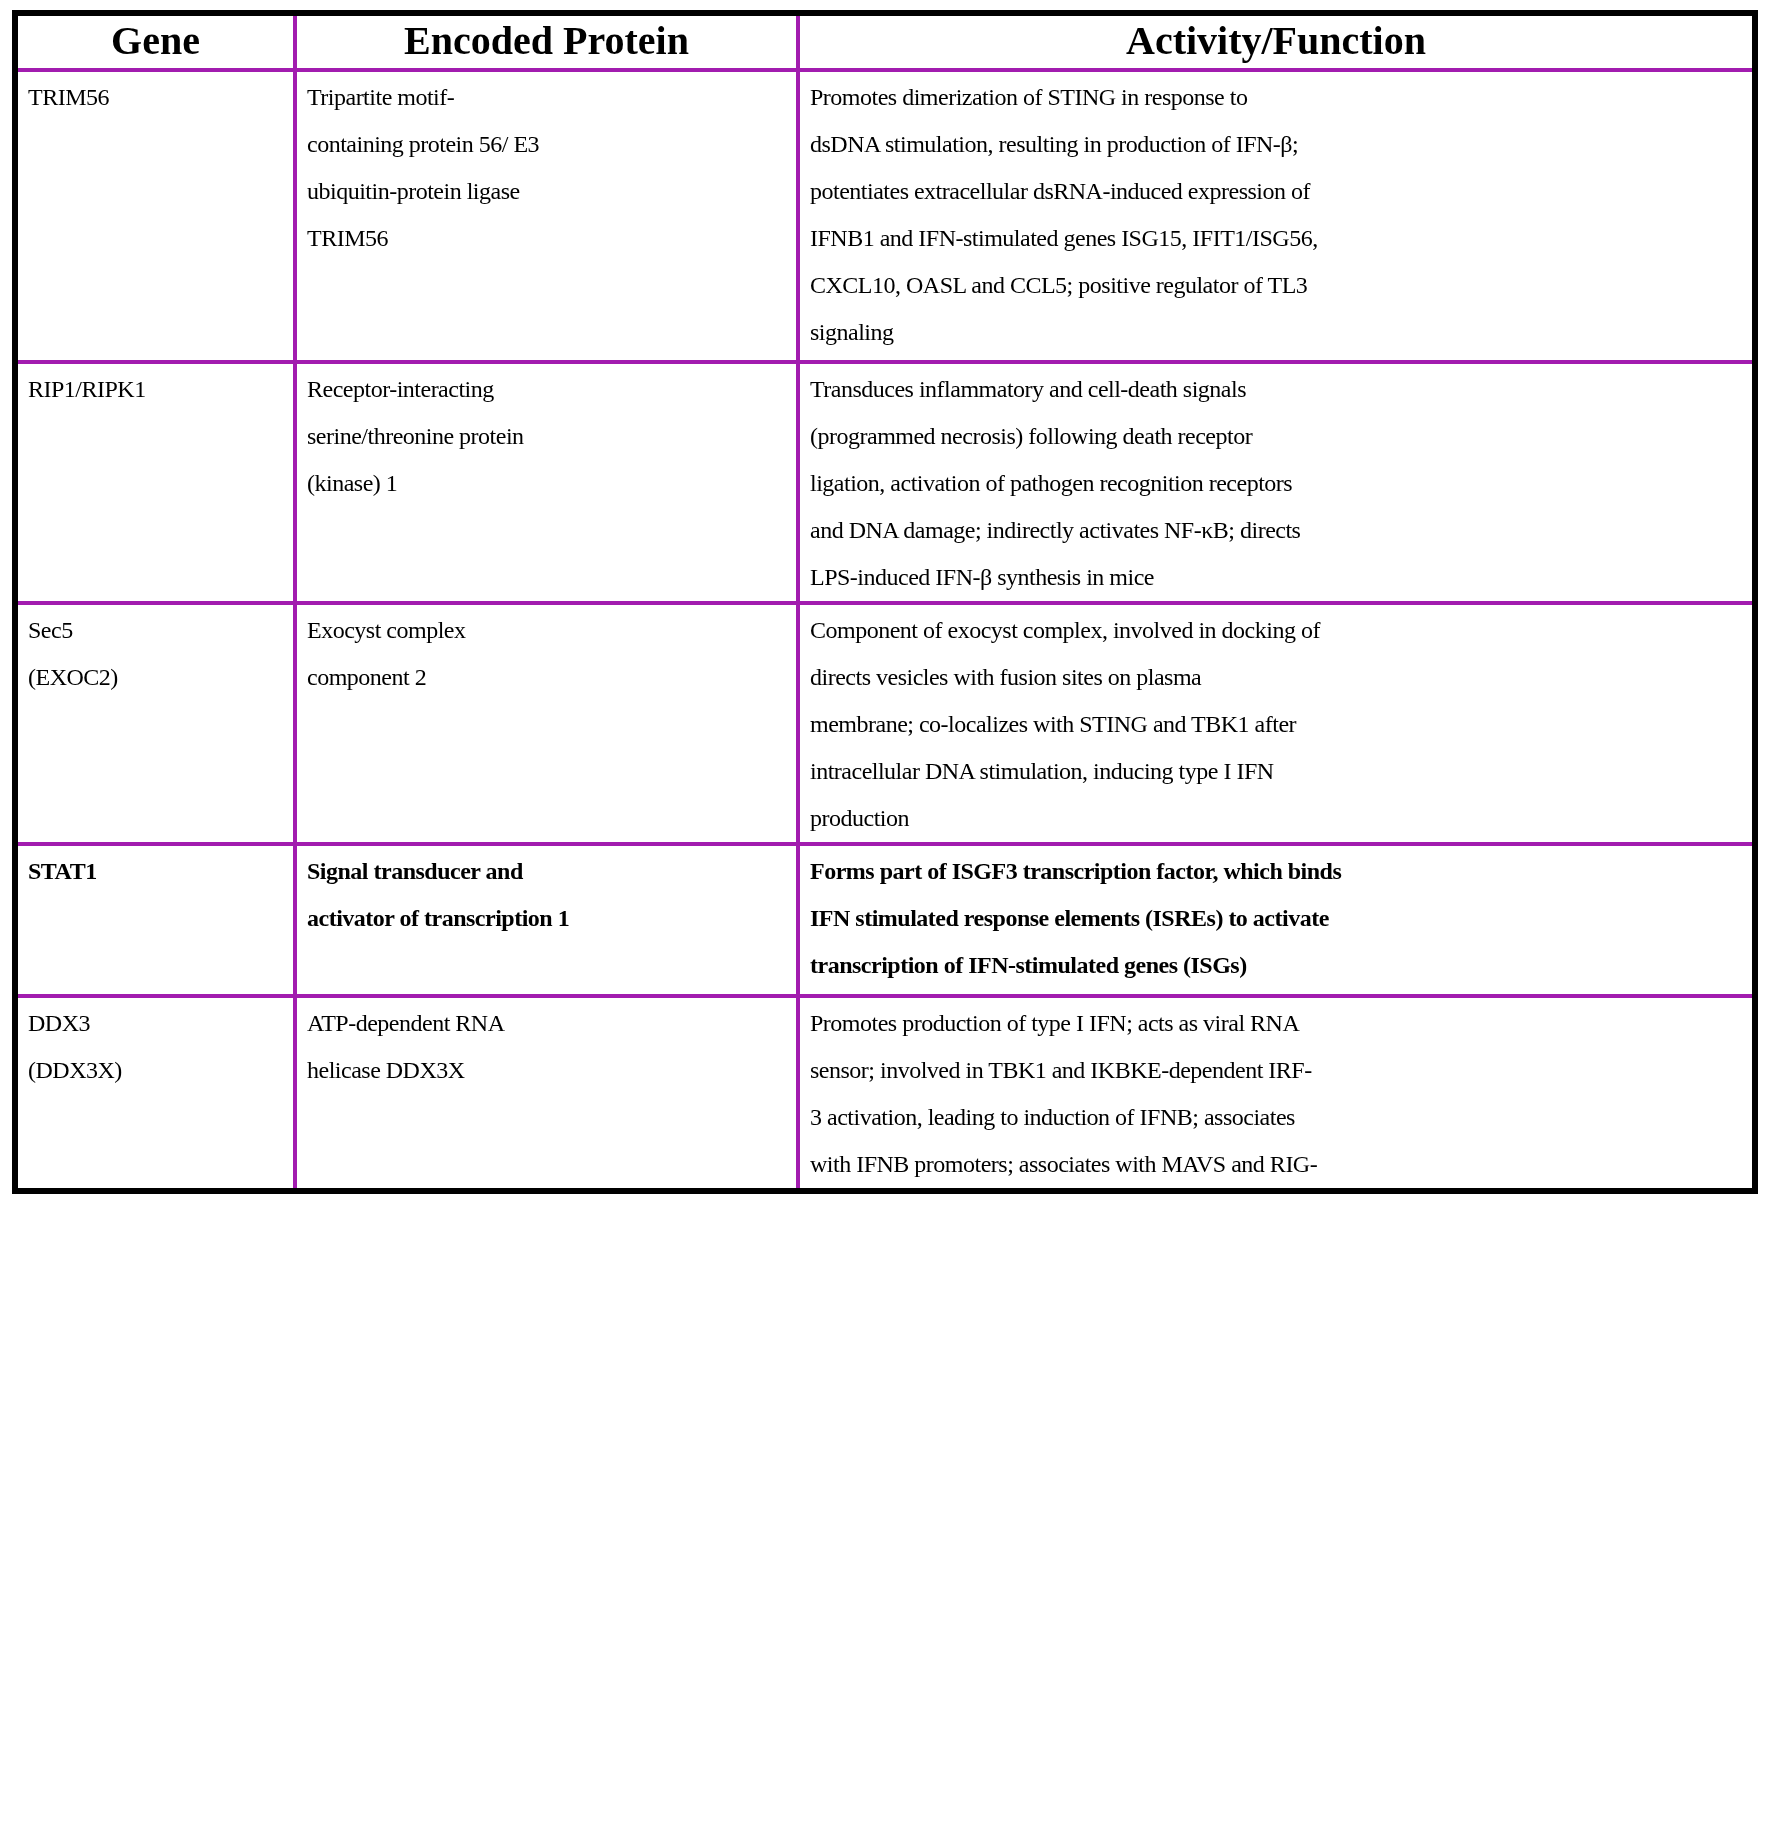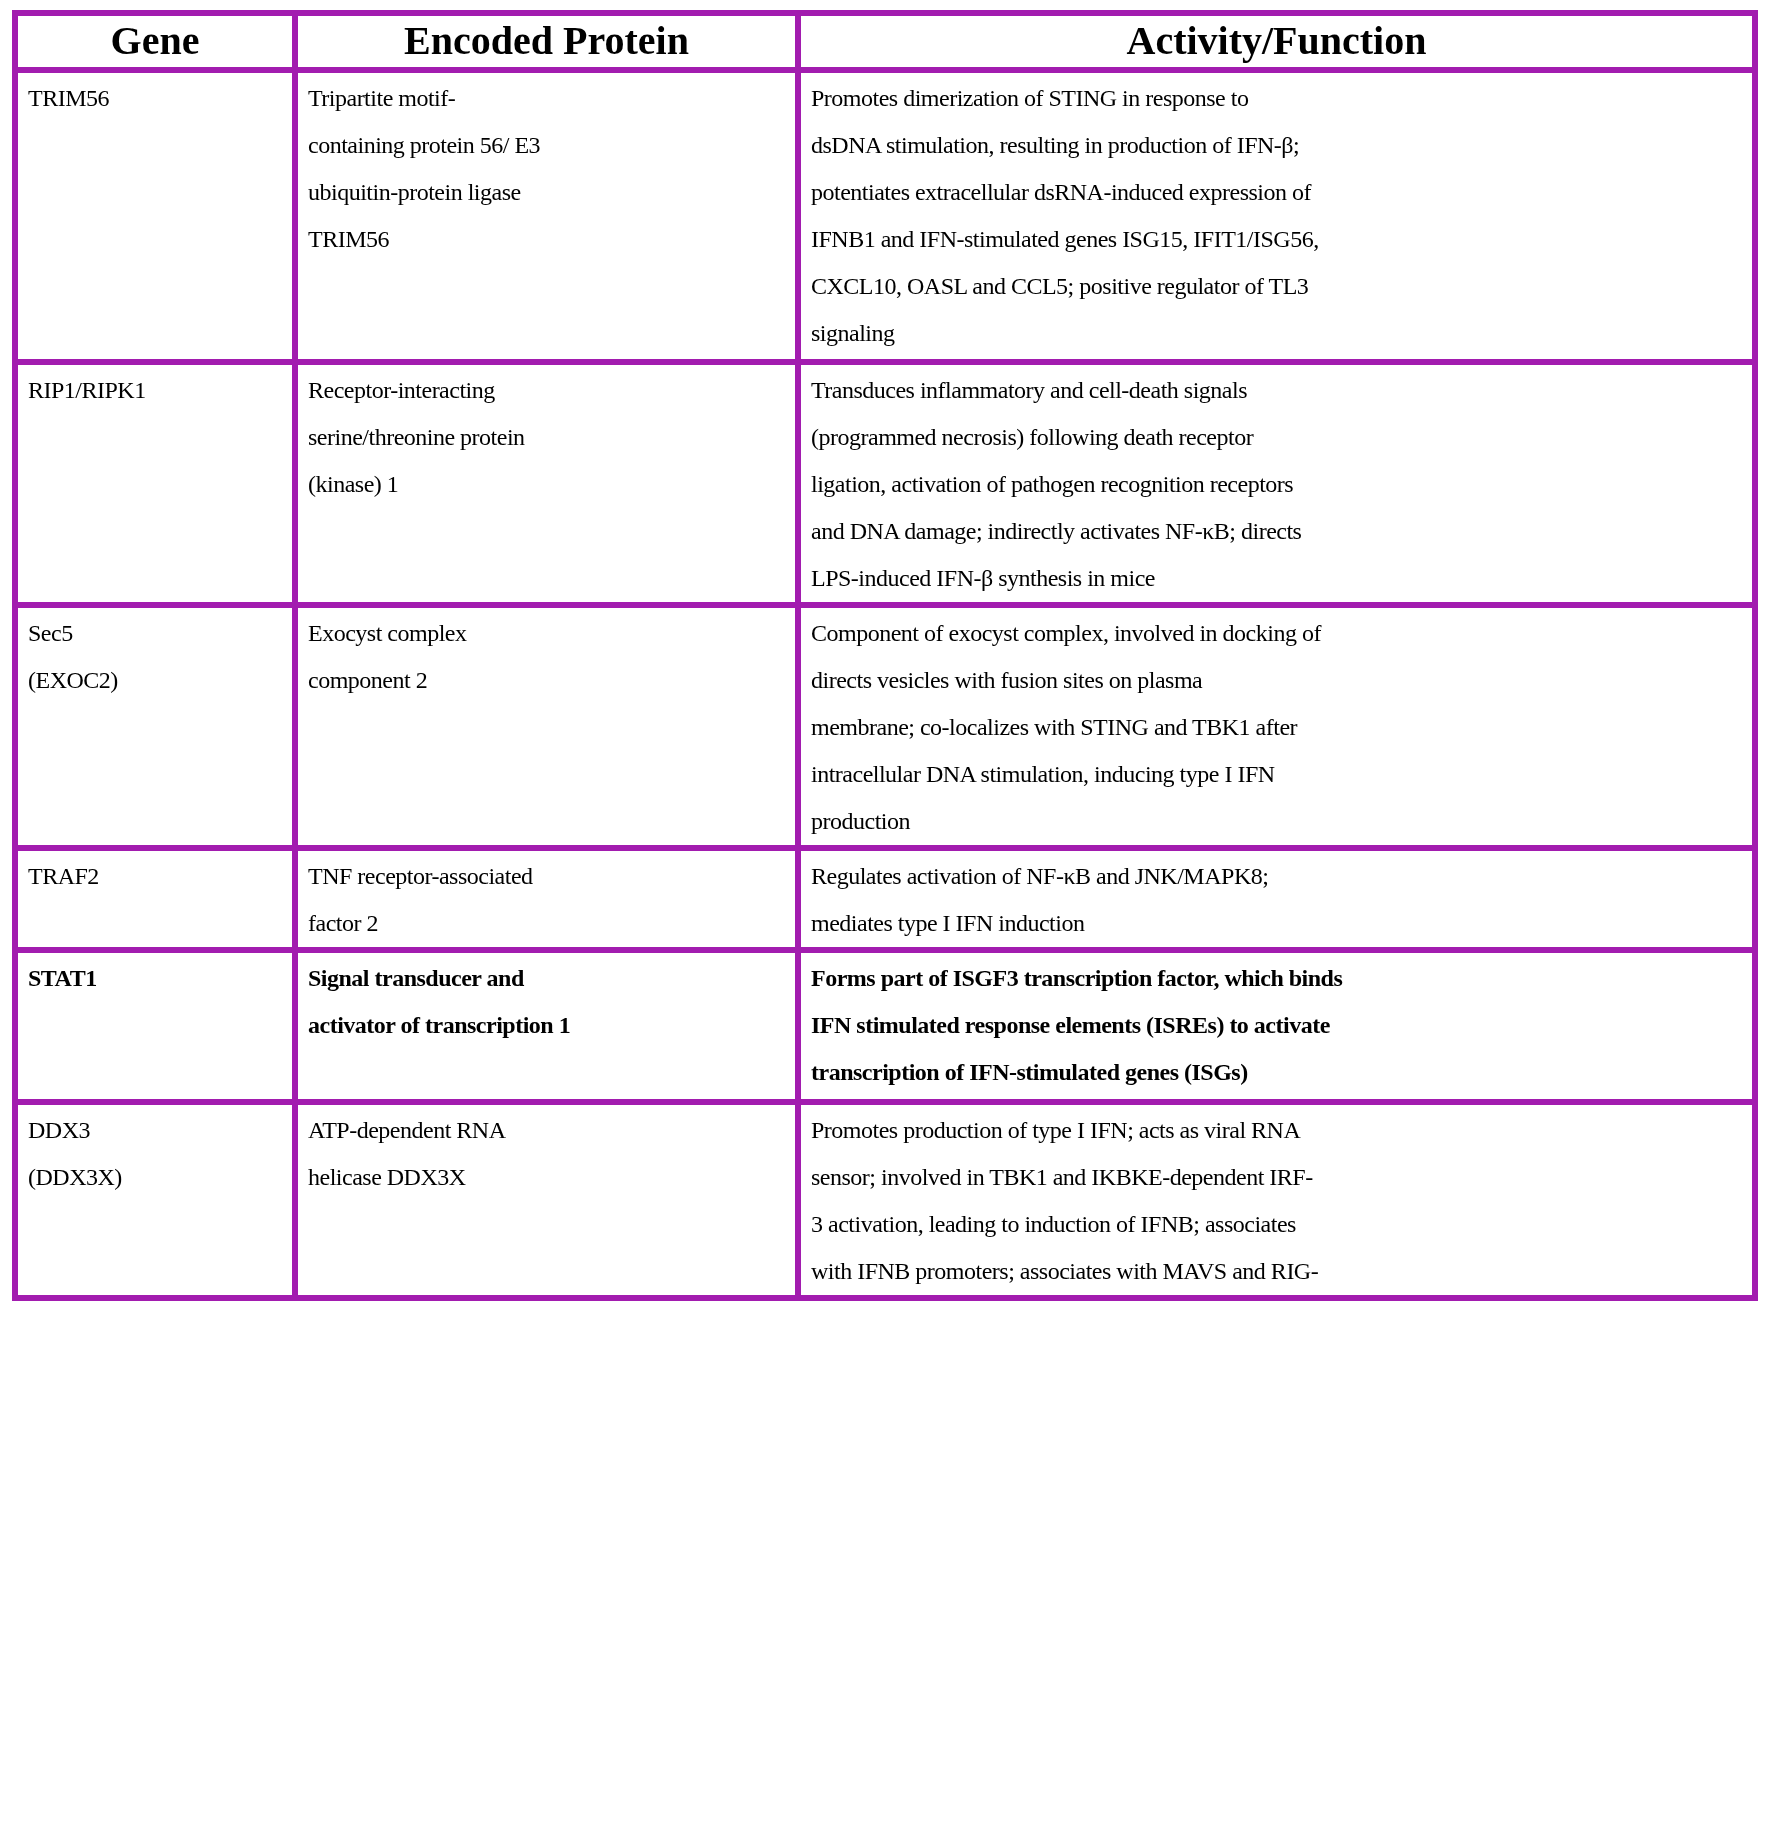--- a/index.html
+++ b/index.html
@@ -17,21 +17,21 @@
     width: 1740px;
     border: 6px solid #000000;
     font-family: "Liberation Serif", "DejaVu Serif", serif;
     color: #000000;
     background: #ffffff;
   }
   .doc-table col.c-gene    { width: 280px; }
   .doc-table col.c-protein { width: 503px; }
   .doc-table col.c-activity{ width: 957px; }
   .doc-table th, .doc-table td {
-    border: 6px solid #a21caf;
+    border: 4px solid #a21caf;
     vertical-align: top;
     overflow: hidden;
     box-sizing: border-box;
   }
   .doc-table th {
     font-size: 40px;
     font-weight: bold;
     text-align: center;
     line-height: 46px;
     padding: 2px 4px;
@@ -91,27 +91,20 @@
       <td>Sec5
 (EXOC2)</td>
       <td>Exocyst complex
 component 2</td>
       <td>Component of exocyst complex, involved in docking of
 directs vesicles with fusion sites on plasma
 membrane; co-localizes with STING and TBK1 after
 intracellular DNA stimulation, inducing type I IFN
 production</td>
     </tr>
-    <tr style="height:92px;">
-      <td>TRAF2</td>
-      <td>TNF receptor-associated
-factor 2</td>
-      <td>Regulates activation of NF-κB and JNK/MAPK8;
-mediates type I IFN induction</td>
-    </tr>
     <tr style="height:152px;font-weight:bold;">
       <td>STAT1</td>
       <td>Signal transducer and
 activator of transcription 1</td>
       <td>Forms part of ISGF3 transcription factor, which binds
 IFN stimulated response elements (ISREs) to activate
 transcription of IFN-stimulated genes (ISGs)</td>
     </tr>
     <tr style="height:194px;">
       <td>DDX3

